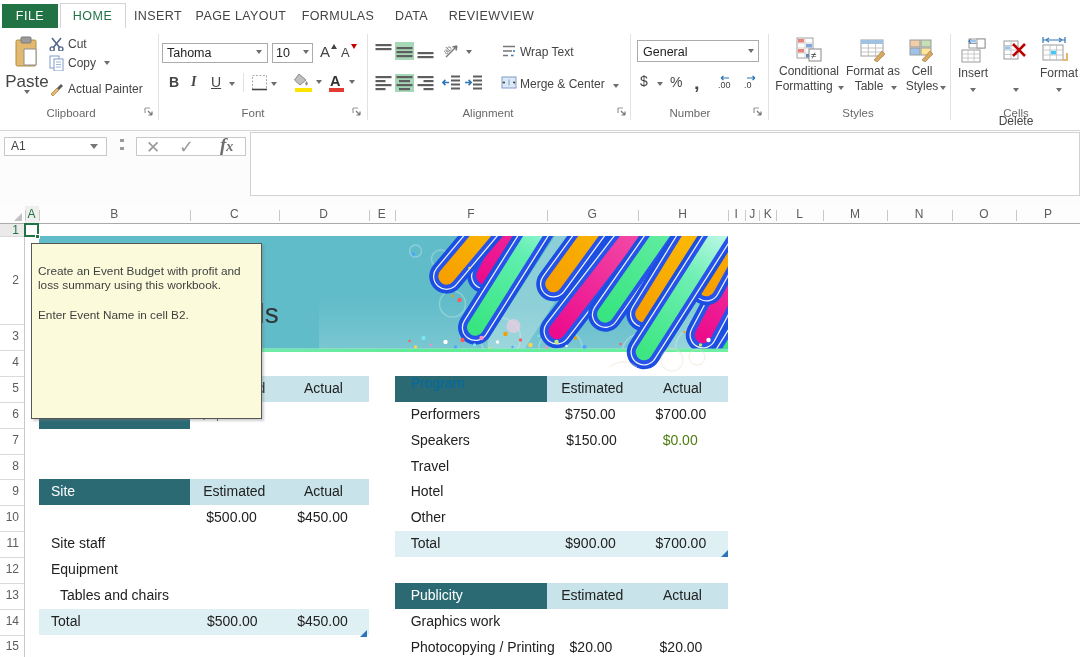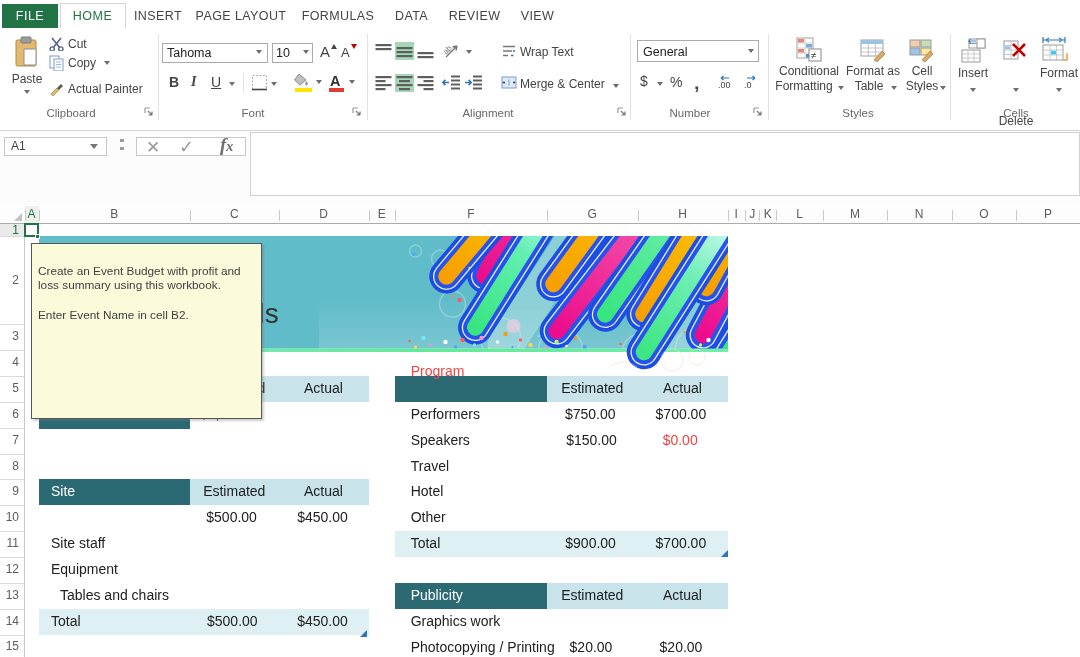--- a/index.html
+++ b/index.html
@@ -33,41 +33,41 @@
   <div class="abs" style="left:2px;top:4px;width:56px;height:24px;background:#217346;
        color:#fff;font-size:12.5px;text-align:center;line-height:24px;letter-spacing:0.5px;">FILE</div>
   <div class="abs" style="left:59.5px;top:3px;width:66px;height:26px;background:#fff;
        border:1px solid #D4D4D4;border-bottom:none;color:#217346;font-size:12.5px;
        text-align:center;line-height:25px;letter-spacing:0.5px;">HOME</div>
   <div class="tabtx" style="left:127px;width:62px;">INSERT</div>
   <div class="tabtx" style="left:189px;width:104px;">PAGE LAYOUT</div>
   <div class="tabtx" style="left:293px;width:90px;">FORMULAS</div>
   <div class="tabtx" style="left:383px;width:57px;">DATA</div>
   <div class="tabtx" style="left:440px;width:69px;">REVIEW</div>
-  <div class="tabtx" style="left:509px;width:57px;">VIEW</div>
+  <div class="tabtx" style="left:489px;width:57px;">VIEW</div>
 
   <div class="abs" style="left:0;top:28px;width:1080px;height:103px;background:#fff;
        border-bottom:1px solid #D5D5D5;"></div>
   <div class="gsep" style="left:158px;"></div>
   <div class="gsep" style="left:367px;"></div>
   <div class="gsep" style="left:630px;"></div>
   <div class="gsep" style="left:768px;"></div>
   <div class="gsep" style="left:950px;"></div>
   <div class="glabel" style="left:31px;width:80px;">Clipboard</div>
   <div class="glabel" style="left:213px;width:80px;">Font</div>
   <div class="glabel" style="left:448px;width:80px;">Alignment</div>
   <div class="glabel" style="left:650px;width:80px;">Number</div>
   <div class="glabel" style="left:818px;width:80px;">Styles</div>
   <div class="glabel" style="left:976px;width:80px;">Cells</div>
   <svg class="abs" style="left:13px;top:36px;" width="28" height="34" viewBox="0 0 28 34">
       <rect x="3" y="4" width="20" height="26" rx="1.5" fill="#E2B96F" stroke="#B18A43"></rect>
       <rect x="8" y="1" width="10" height="6" rx="1" fill="#9B9B9B" stroke="#7d7d7d"></rect>
       <path d="M11 13 h12 v16 h-12 z" fill="#fff" stroke="#8E8E8E"></path>
     </svg>
-  <div class="rtext" style="top:72px;font-size:12px;color:#444;left:2.0px;width:50px;text-align:center;">Paste</div>
+  <div class="rtext" style="top:72px;font-size:17px;color:#444;left:2.0px;width:50px;text-align:center;">Paste</div>
   <div class="dd" style="left:23.5px;top:90px;"></div>
   <svg class="abs" style="left:49px;top:37px;" width="15" height="14" viewBox="0 0 15 14">
       <path d="M3 1 L11 11 M12 1 L4 11" stroke="#56688A" stroke-width="1.6" fill="none"></path>
       <circle cx="3.2" cy="12" r="2.1" fill="none" stroke="#56688A" stroke-width="1.4"></circle>
       <circle cx="11.8" cy="12" r="2.1" fill="none" stroke="#56688A" stroke-width="1.4"></circle>
     </svg>
   <div class="rtext" style="top:37px;font-size:12px;color:#444;left:68px;">Cut</div>
   <svg class="abs" style="left:49px;top:55px;" width="16" height="16" viewBox="0 0 16 16">
       <rect x="1" y="1" width="9" height="12" fill="#fff" stroke="#7E9CC8"></rect>
       <rect x="5" y="4" width="9" height="12" fill="#fff" stroke="#7E9CC8"></rect>
@@ -555,29 +555,29 @@
   <div class="cell" style="top:531.2px;height:25.9px;line-height:25.9px;color:#212121;left:51px;">Site staff</div>
   <div class="cell" style="top:557.1px;height:25.9px;line-height:25.9px;color:#212121;left:51px;">Equipment</div>
   <div class="cell" style="top:583.0px;height:25.9px;line-height:25.9px;color:#212121;left:60px;">Tables and chairs</div>
   <div class="abs" style="left:38.5px;top:608.8px;width:330.0px;height:25.9px;background:#DFF0F4;"></div>
   <div class="cell" style="top:608.8px;height:25.9px;line-height:25.9px;color:#212121;left:51px;">Total</div>
   <div class="cell" style="top:608.8px;height:25.9px;line-height:25.9px;color:#212121;left:172.3px;width:120px;text-align:center;">$500.00</div>
   <div class="cell" style="top:608.8px;height:25.9px;line-height:25.9px;color:#212121;left:262.5px;width:120px;text-align:center;">$450.00</div>
   <div class="tri" style="left:359.5px;top:629.7px;"></div>
   <div class="abs" style="left:395px;top:375.9px;width:152px;height:25.9px;background:#2B6A73;"></div>
   <div class="abs" style="left:547px;top:375.9px;width:180.5px;height:25.9px;background:#C8E4EA;"></div>
-  <div class="cell" style="top:359px;height:17px;line-height:25.9px;color:#ef4444;left:410.7px;">Program</div>
+  <div class="cell" style="top:371px;height:17px;line-height:25.9px;color:#0369a1;left:410.7px;">Program</div>
   <div class="cell" style="top:375.9px;height:25.9px;line-height:25.9px;color:#212121;left:532.25px;width:120px;text-align:center;">Estimated</div>
   <div class="cell" style="top:375.9px;height:25.9px;line-height:25.9px;color:#212121;left:622.5px;width:120px;text-align:center;">Actual</div>
   <div class="cell" style="top:401.8px;height:25.9px;line-height:25.9px;color:#212121;left:410.7px;">Performers</div>
   <div class="cell" style="top:401.8px;height:25.9px;line-height:25.9px;color:#212121;left:530.2px;width:120px;text-align:center;">$750.00</div>
   <div class="cell" style="top:401.8px;height:25.9px;line-height:25.9px;color:#212121;left:620.9px;width:120px;text-align:center;">$700.00</div>
   <div class="cell" style="top:427.6px;height:25.9px;line-height:25.9px;color:#212121;left:410.7px;">Speakers</div>
   <div class="cell" style="top:427.6px;height:25.9px;line-height:25.9px;color:#212121;left:531.5px;width:120px;text-align:center;">$150.00</div>
-  <div class="cell" style="top:427.6px;height:25.9px;line-height:25.9px;color:#ef4444;left:620.2px;width:120px;text-align:center;">$0.00</div>
+  <div class="cell" style="top:427.6px;height:25.9px;line-height:25.9px;color:#4d7c0f;left:620.2px;width:120px;text-align:center;">$0.00</div>
   <div class="cell" style="top:453.5px;height:25.9px;line-height:25.9px;color:#212121;left:410.7px;">Travel</div>
   <div class="cell" style="top:479.4px;height:25.9px;line-height:25.9px;color:#212121;left:410.7px;">Hotel</div>
   <div class="cell" style="top:505.3px;height:25.9px;line-height:25.9px;color:#212121;left:410.7px;">Other</div>
   <div class="abs" style="left:395px;top:531.2px;width:332.5px;height:25.9px;background:#DFF0F4;"></div>
   <div class="cell" style="top:531.2px;height:25.9px;line-height:25.9px;color:#212121;left:410.7px;">Total</div>
   <div class="cell" style="top:531.2px;height:25.9px;line-height:25.9px;color:#212121;left:530.6px;width:120px;text-align:center;">$900.00</div>
   <div class="cell" style="top:531.2px;height:25.9px;line-height:25.9px;color:#212121;left:620.9px;width:120px;text-align:center;">$700.00</div>
   <div class="tri" style="left:720.5px;top:550px;"></div>
   <div class="abs" style="left:395px;top:583.0px;width:152px;height:25.9px;background:#2B6A73;"></div>
   <div class="abs" style="left:547px;top:583.0px;width:180.5px;height:25.9px;background:#C8E4EA;"></div>

